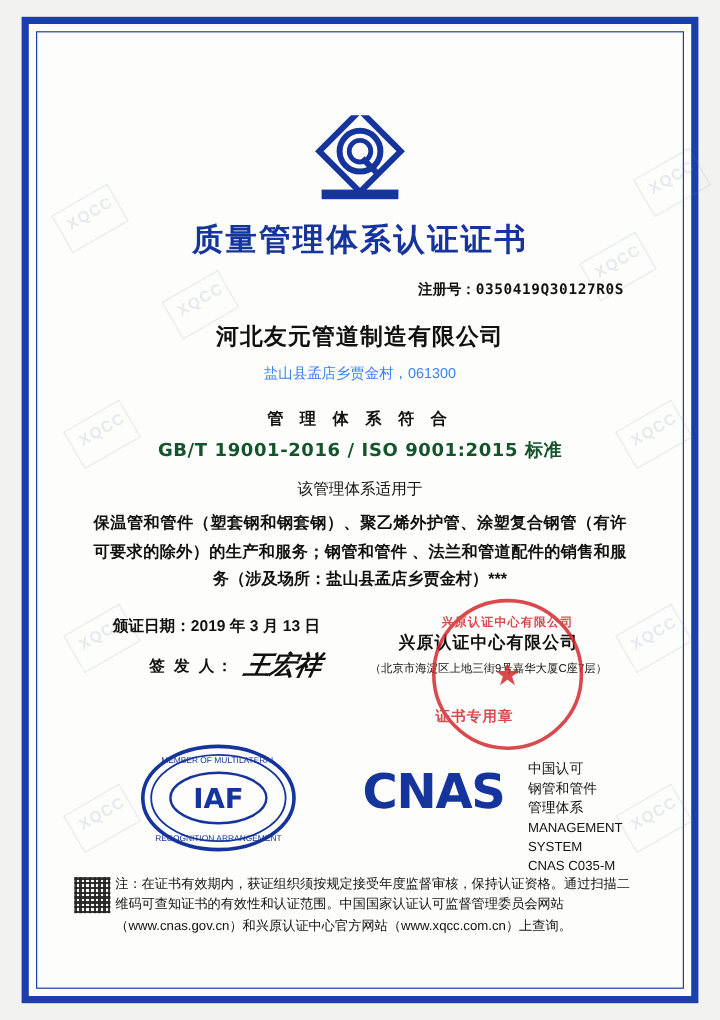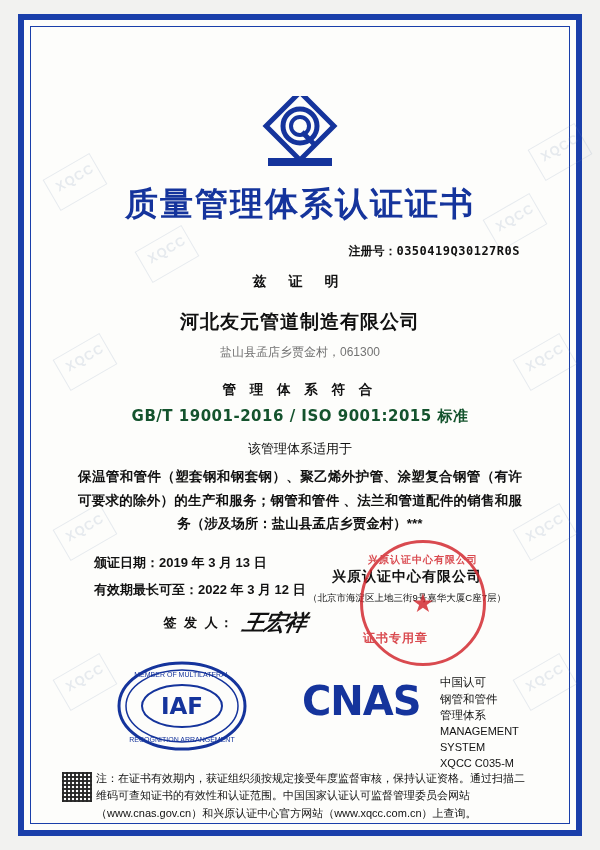--- a/index.html
+++ b/index.html
@@ -69,21 +69,21 @@
   
   .logo-wrap {
     margin-top: 50px;
     height: 76px;
   }
   .logo {
     display: inline-block;
   }
   .title {
     font-family: "DejaVu Sans", sans-serif;
-    font-size: 33px;
+    font-size: 26px;
     font-weight: bold;
     color: #15349c;
     letter-spacing: 2px;
     margin-top: 10px;
   }
   .reg-line {
     margin-top: 16px;
     font-size: 12px;
     color: #111;
     text-align: right;
@@ -105,21 +105,21 @@
   .company {
     margin-top: 18px;
     font-size: 19px;
     font-weight: bold;
     color: #111;
     letter-spacing: 1px;
   }
   .addr {
     margin-top: 9px;
     font-size: 12px;
-    color: #737373;
+    color: #3b82f6;
   }
   .credit {
     margin-top: 6px;
     font-size: 12px;
     color: #111;
   }
   .sys-head {
     margin-top: 20px;
     font-size: 13.5px;
     font-weight: bold;
@@ -344,42 +344,38 @@
           <rect x="10" y="62" width="64" height="8" fill="#15349c"></rect>
         </svg>
       </div>
 
       <div class="title">质量管理体系认证证书</div>
 
       <div class="reg-line">
         <span>注册号：</span><span class="reg-no">0350419Q30127R0S</span>
       </div>
 
-      <div class="cert-word">兹 证 明</div>
 
       <div class="company">河北友元管道制造有限公司</div>
 
       <div class="addr">盐山县孟店乡贾金村，061300</div>
 
 
       <div class="sys-head">管 理 体 系 符 合</div>
 
       <div class="standard">GB/T 19001-2016 / ISO 9001:2015 标准</div>
 
       <div class="scope-head">该管理体系适用于</div>
 
       <div class="scope-body">保温管和管件（塑套钢和钢套钢）、聚乙烯外护管、涂塑复合钢管（有许可要求的除外）的生产和服务；钢管和管件 、法兰和管道配件的销售和服务（涉及场所：盐山县孟店乡贾金村）***</div>
 
       <div class="dates">
         <div class="dates-left">
           <div>
             <span>颁证日期：</span><span>2019 年 3 月 13 日</span>
-          </div>
-          <div>
-            <span>有效期最长可至：</span><span>2022 年 3 月 12 日</span>
           </div>
           <div class="sign-row">
             <span class="sign-label">签 发 人：</span>
             <span class="sign-img">王宏祥</span>
           </div>
         </div>
 
         <div class="issuer">
           <div class="issuer-name">兴原认证中心有限公司</div>
           <div class="issuer-addr">（北京市海淀区上地三街9号嘉华大厦C座7层）</div>
@@ -402,21 +398,21 @@
           <text x="66" y="82" text-anchor="middle" font-family="Liberation Sans, sans-serif" font-size="7" fill="#15349c">RECOGNITION ARRANGEMENT</text>
         </svg>
 
         <div class="cnas">CNAS</div>
 
         <div class="cnas-text">
           <div>中国认可</div>
           <div>钢管和管件</div>
           <div>管理体系</div>
           <div class="en">MANAGEMENT SYSTEM</div>
-          <div class="en">XQCC C035-M</div>
+          <div class="en">CNAS C035-M</div>
         </div>
       </div>
 
       <div class="note">
         <div class="qr"></div>
         <span>注：</span><span>在证书有效期内，获证组织须按规定接受年度监督审核，保持认证资格。通过扫描二维码可查知证书的有效性和认证范围。中国国家认证认可监督管理委员会网站（www.cnas.gov.cn）和兴原认证中心官方网站（www.xqcc.com.cn）上查询。</span>
       </div>
 
     </div>
   </div>

